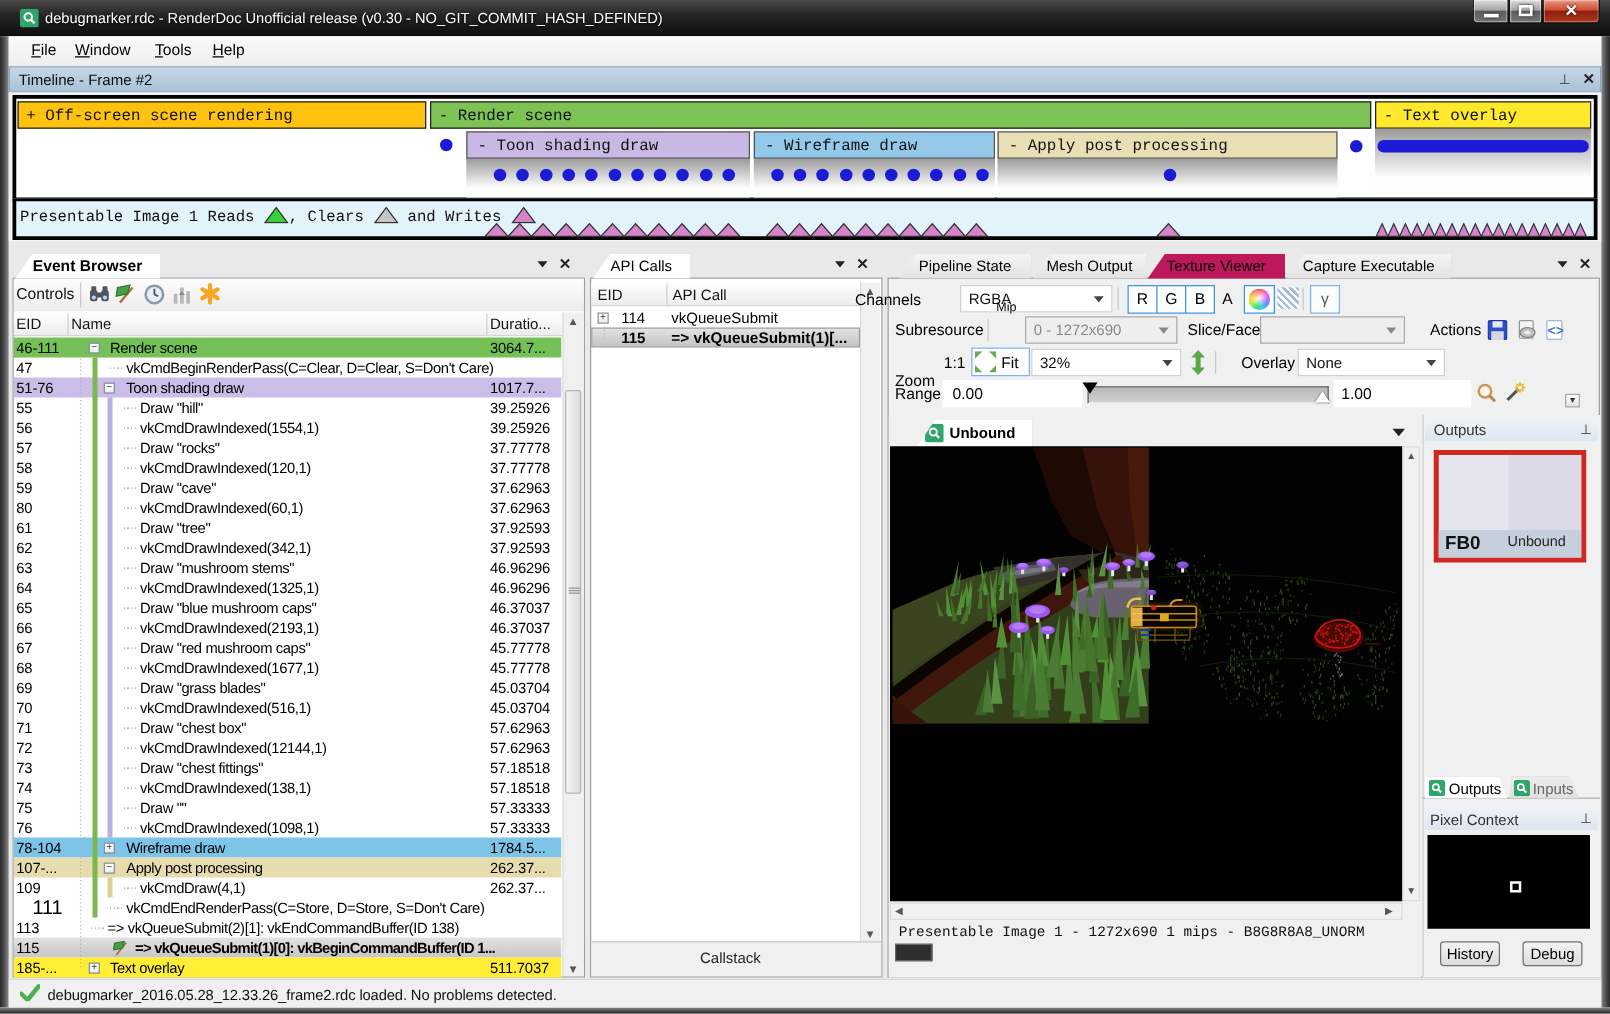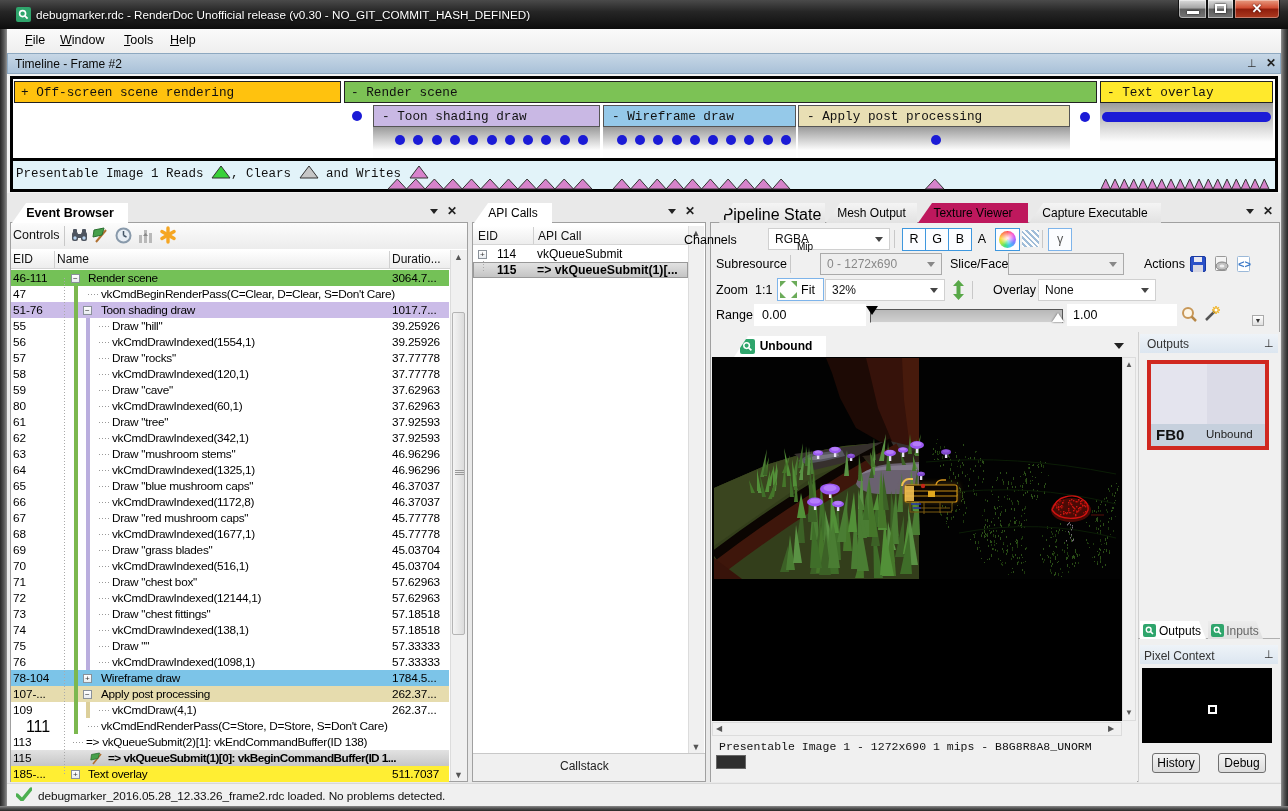--- a/index.html
+++ b/index.html
@@ -238,21 +238,21 @@
 <div class="hdots" style="left:99px;top:454px;width:11px"></div>
 <div class="abs" style="left:13px;top:463px;height:16px;line-height:15px;font-size:11.8px;letter-spacing:-0.1px">64</div>
 <div class="abs" style="left:112px;top:463px;height:16px;line-height:15px;white-space:nowrap;font-size:11.8px;letter-spacing:-0.3px;">vkCmdDrawIndexed(1325,1)</div>
 <div class="abs" style="left:392px;top:463px;height:16px;line-height:15px;font-size:11.8px;letter-spacing:-0.15px">46.96296</div>
 <div class="hdots" style="left:99px;top:470px;width:11px"></div>
 <div class="abs" style="left:13px;top:479px;height:16px;line-height:15px;font-size:11.8px;letter-spacing:-0.1px">65</div>
 <div class="abs" style="left:112px;top:479px;height:16px;line-height:15px;white-space:nowrap;font-size:11.8px;letter-spacing:-0.3px;">Draw "blue mushroom caps"</div>
 <div class="abs" style="left:392px;top:479px;height:16px;line-height:15px;font-size:11.8px;letter-spacing:-0.15px">46.37037</div>
 <div class="hdots" style="left:99px;top:486px;width:11px"></div>
 <div class="abs" style="left:13px;top:495px;height:16px;line-height:15px;font-size:11.8px;letter-spacing:-0.1px">66</div>
-<div class="abs" style="left:112px;top:495px;height:16px;line-height:15px;white-space:nowrap;font-size:11.8px;letter-spacing:-0.3px;">vkCmdDrawIndexed(1172,8)</div>
+<div class="abs" style="left:112px;top:495px;height:16px;line-height:15px;white-space:nowrap;font-size:11.8px;letter-spacing:-0.3px;">vkCmdDrawIndexed(2193,1)</div>
 <div class="abs" style="left:392px;top:495px;height:16px;line-height:15px;font-size:11.8px;letter-spacing:-0.15px">46.37037</div>
 <div class="hdots" style="left:99px;top:502px;width:11px"></div>
 <div class="abs" style="left:13px;top:511px;height:16px;line-height:15px;font-size:11.8px;letter-spacing:-0.1px">67</div>
 <div class="abs" style="left:112px;top:511px;height:16px;line-height:15px;white-space:nowrap;font-size:11.8px;letter-spacing:-0.3px;">Draw "red mushroom caps"</div>
 <div class="abs" style="left:392px;top:511px;height:16px;line-height:15px;font-size:11.8px;letter-spacing:-0.15px">45.77778</div>
 <div class="hdots" style="left:99px;top:518px;width:11px"></div>
 <div class="abs" style="left:13px;top:527px;height:16px;line-height:15px;font-size:11.8px;letter-spacing:-0.1px">68</div>
 <div class="abs" style="left:112px;top:527px;height:16px;line-height:15px;white-space:nowrap;font-size:11.8px;letter-spacing:-0.3px;">vkCmdDrawIndexed(1677,1)</div>
 <div class="abs" style="left:392px;top:527px;height:16px;line-height:15px;font-size:11.8px;letter-spacing:-0.15px">45.77778</div>
 <div class="hdots" style="left:99px;top:534px;width:11px"></div>
@@ -346,21 +346,21 @@
 <div class="abs" style="left:497px;top:263px;line-height:15px;font-weight:bold">115</div>
 <div class="abs" style="left:537px;top:263px;line-height:15px;font-weight:bold;font-size:12.3px">=&gt; vkQueueSubmit(1)[...</div>
 <div class="gline" style="left:483px;top:261px;height:10px"></div>
 <div class="scrv" style="left:688px;top:226px;width:16px;height:527px"></div>
 <div class="arr" style="left:688px;top:228px;width:16px">▲</div>
 <div class="arr" style="left:688px;top:742px;width:16px">▼</div>
 <div class="abs" style="left:473px;top:753px;width:232px;height:28px;background:#f0f0f0;border-top:1px solid #c8c8c8"></div>
 <div class="abs" style="left:560px;top:759px;font-size:12px;color:#222">Callstack</div>
 <div class="panel" style="left:710px;top:222px;width:570px;height:560px;background:#f0f0f0"></div>
 <div class="tab" style="left:719px;top:203px;width:106px;height:20px;background:linear-gradient(#f4f4f4,#e2e2e2)">
-    <div class="tabtxt" style="font-weight:normal;font-size:16px">Pipeline State</div>
+    <div class="tabtxt" style="font-weight:normal;font-size:12px">Pipeline State</div>
   </div>
 <div class="tab" style="left:826px;top:203px;width:91px;height:20px;background:linear-gradient(#f4f4f4,#e2e2e2)">
     <div class="tabtxt" style="font-weight:normal;font-size:12px">Mesh Output</div>
   </div>
 <div class="tab" style="left:918px;top:203px;width:110px;height:20px;background:#be185d">
     <div class="tabtxt" style="font-weight:normal;font-size:12px">Texture Viewer</div>
   </div>
 <div class="tab" style="left:1029px;top:203px;width:132px;height:20px;background:linear-gradient(#f4f4f4,#e2e2e2)">
     <div class="tabtxt" style="font-weight:normal;font-size:12px">Capture Executable</div>
   </div>
@@ -394,21 +394,21 @@
   </svg>
 <svg class="abs" style="left:1214px;top:256px" width="16" height="16">
     <rect x="1.5" y="0.5" width="11" height="14" rx="1" fill="#f4f4f4" stroke="#999"></rect>
     <ellipse cx="8" cy="10" rx="6" ry="4" fill="#c0c0c0" stroke="#808080"></ellipse>
     <ellipse cx="8" cy="10" rx="2.5" ry="1.5" fill="#eee"></ellipse>
   </svg>
 <svg class="abs" style="left:1236px;top:256px" width="16" height="16">
     <rect x="1.5" y="0.5" width="12" height="15" rx="1" fill="#fff" stroke="#9ab8d8"></rect>
     <text x="2" y="12" font-size="11" font-weight="bold" fill="#3a78c8" font-family="Liberation Mono">&lt;&gt;</text>
   </svg>
-<div class="lbl" style="left:716px;top:279px;font-size:12.5px">Zoom</div>
+<div class="lbl" style="left:716px;top:294px;font-size:12.5px">Zoom</div>
 <div class="abs" style="left:755px;top:279px;line-height:22px;font-size:12.5px">1:1</div>
 <div class="abs" style="left:777px;top:278px;width:47px;height:23px;border:1px solid #7eb4ea;background:#fdfdfd"></div>
 <svg class="abs" style="left:780px;top:281px" width="17" height="17">
     <g fill="#6aaa58">
       <polygon points="0,0 6,0 0,6"></polygon>
       <polygon points="17,0 17,6 11,0"></polygon>
       <polygon points="0,17 0,11 6,17"></polygon>
       <polygon points="17,17 11,17 17,11"></polygon>
     </g>
   </svg>

